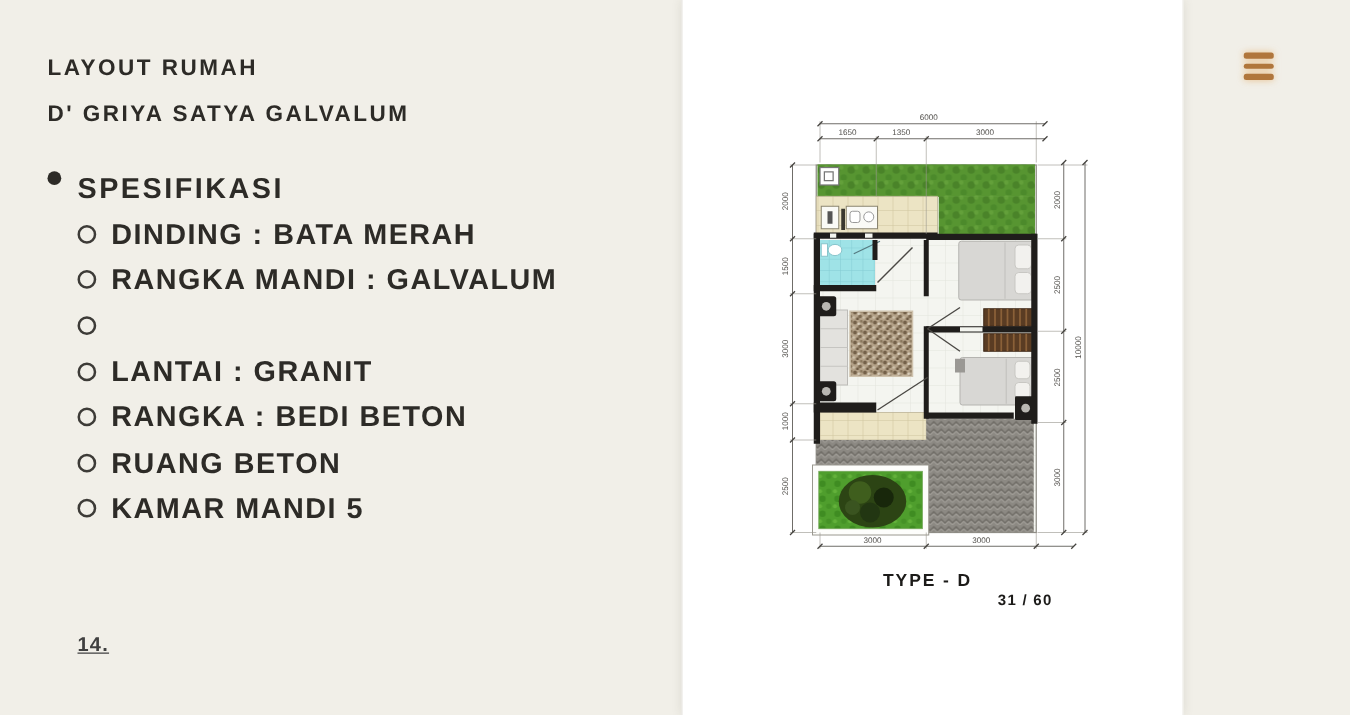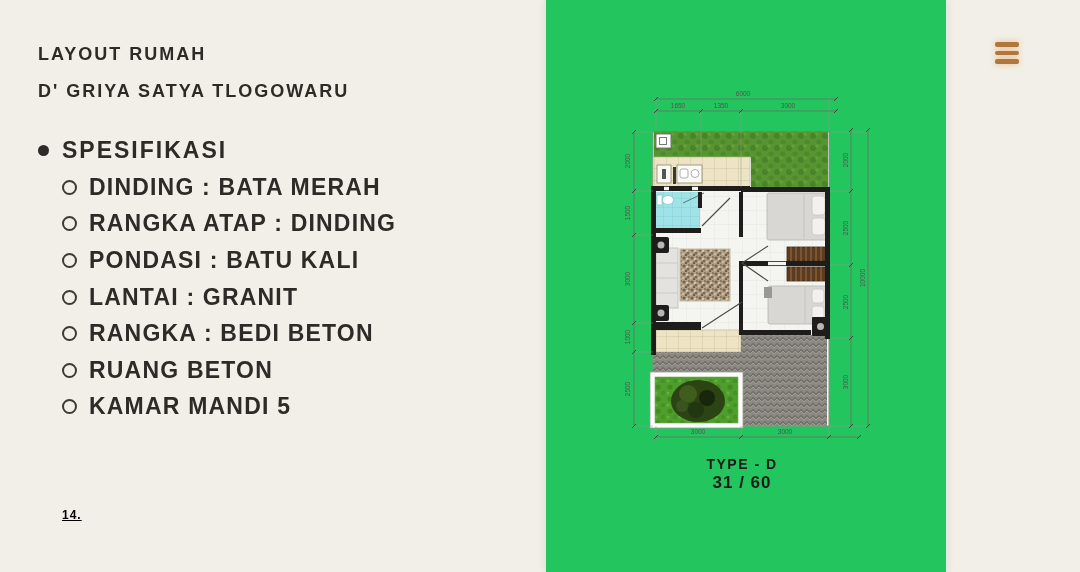--- a/index.html
+++ b/index.html
@@ -5,68 +5,67 @@
   html,body{margin:0;padding:0;}
   body{
     width:1080px;height:572px;position:relative;overflow:hidden;
     background:#f1efe8;
     font-family:"Liberation Sans","DejaVu Sans",sans-serif;
     color:#2d2b27;
   }
   
   .left-panel{position:absolute;left:38px;top:36px;width:490px;}
   .title{font-size:18px;line-height:37px;font-weight:700;letter-spacing:2px;}
-  .spec-head{display:flex;align-items:center;margin-top:27px;height:26px;}
+  .spec-head{display:flex;align-items:flex-start;margin-top:27px;height:26px;}
   .dot{width:11px;height:11px;border-radius:50%;background:#2d2b27;margin-right:13px;flex:0 0 auto;}
   .spec-head .txt{font-size:23px;font-weight:700;letter-spacing:2px;}
   ul.spec-list{list-style:none;margin:6px 0 0 0;padding:0 0 0 24px;}
   ul.spec-list li{height:36.6px;display:flex;align-items:center;}
   .circle{width:11px;height:11px;border-radius:50%;border:2.5px solid #3d3b37;margin-right:12px;flex:0 0 auto;background:transparent;}
   ul.spec-list .txt{font-size:23px;font-weight:700;letter-spacing:1.2px;}
-  .page-num{position:absolute;left:62px;top:508px;font-size:12px;font-weight:700;color:#000000;letter-spacing:1px;text-decoration:underline;}
+  .page-num{position:absolute;left:62px;top:508px;font-size:16px;font-weight:700;color:#404040;letter-spacing:1px;text-decoration:underline;}
   
   .card{
     position:absolute;left:545px;top:0;width:400px;height:572px;
-    background:#22c55e;border-left:1px solid #e6e4de;border-right:1px solid #eceae4;
+    background:#ffffff;border-left:1px solid #e6e4de;border-right:1px solid #eceae4;
     box-shadow:0 0 8px rgba(60,55,40,0.10);
   }
   .plan-svg{position:absolute;left:0;top:0;}
   .plan-caption{position:absolute;left:96px;top:456px;width:200px;text-align:center;color:#1c1b19;}
   .plan-caption .type{font-size:14px;font-weight:700;letter-spacing:1.5px;}
-  .plan-caption .size{font-size:17px;font-weight:700;letter-spacing:1px;margin-top:1px;}
+  .plan-caption .size{font-size:12px;font-weight:700;letter-spacing:1px;margin-top:1px;text-align:right;}
   
   .menu-btn{position:absolute;left:993px;top:39px;width:28px;height:28px;cursor:pointer;
     display:flex;flex-direction:column;justify-content:center;gap:4px;align-items:center;
     filter:drop-shadow(0 0 3px rgba(228,170,95,0.7));}
   .menu-btn .bar{width:24px;height:4.5px;border-radius:2px;background:#b0763c;}
 </style>
 </head>
 <body>
 
 <div class="left-panel">
   <div class="title">
     <div>LAYOUT RUMAH</div>
-    <div>D' GRIYA SATYA TLOGOWARU</div>
+    <div>D' GRIYA SATYA GALVALUM</div>
   </div>
   <div class="spec-head">
     <span class="dot"></span>
     <span class="txt">SPESIFIKASI</span>
   </div>
   <ul class="spec-list">
     <li>
         <span class="circle"></span>
         <span class="txt">DINDING : BATA MERAH</span>
       </li>
     <li>
         <span class="circle"></span>
-        <span class="txt">RANGKA ATAP : DINDING</span>
-      </li>
-    <li>
-        <span class="circle"></span>
-        <span class="txt">PONDASI : BATU KALI</span>
+        <span class="txt">RANGKA MANDI : GALVALUM</span>
+      </li>
+    <li>
+        <span class="circle"></span>
       </li>
     <li>
         <span class="circle"></span>
         <span class="txt">LANTAI : GRANIT</span>
       </li>
     <li>
         <span class="circle"></span>
         <span class="txt">RANGKA : BEDI BETON</span>
       </li>
     <li>

